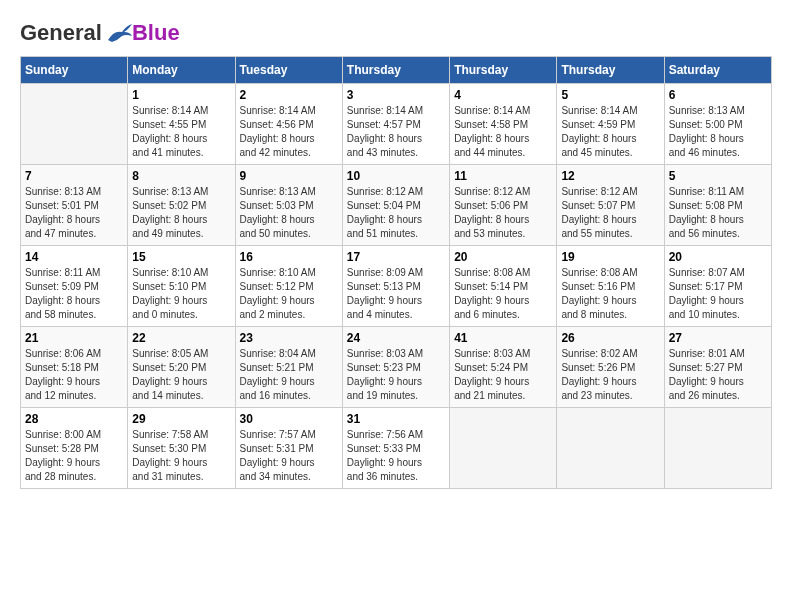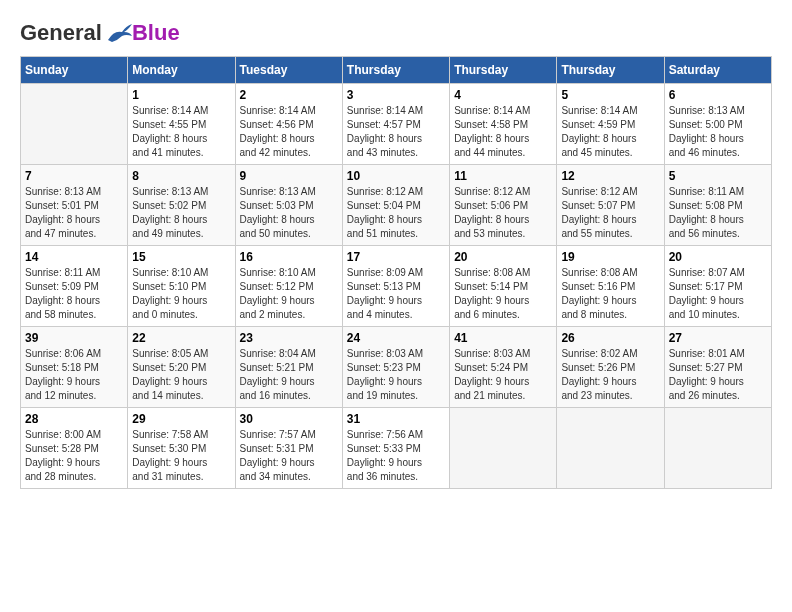--- a/index.html
+++ b/index.html
@@ -201,21 +201,21 @@
           <span class="day-number">19</span>
           <div class="day-info">Sunrise: 8:08 AM<br>Sunset: 5:16 PM<br>Daylight: 9 hours<br>and 8 minutes.</div>
         </td>
         <td>
           <span class="day-number">20</span>
           <div class="day-info">Sunrise: 8:07 AM<br>Sunset: 5:17 PM<br>Daylight: 9 hours<br>and 10 minutes.</div>
         </td>
       </tr>
       <tr>
         <td>
-          <span class="day-number">39</span>
+          <span class="day-number">21</span>
           <div class="day-info">Sunrise: 8:06 AM<br>Sunset: 5:18 PM<br>Daylight: 9 hours<br>and 12 minutes.</div>
         </td>
         <td>
           <span class="day-number">22</span>
           <div class="day-info">Sunrise: 8:05 AM<br>Sunset: 5:20 PM<br>Daylight: 9 hours<br>and 14 minutes.</div>
         </td>
         <td>
           <span class="day-number">23</span>
           <div class="day-info">Sunrise: 8:04 AM<br>Sunset: 5:21 PM<br>Daylight: 9 hours<br>and 16 minutes.</div>
         </td>

